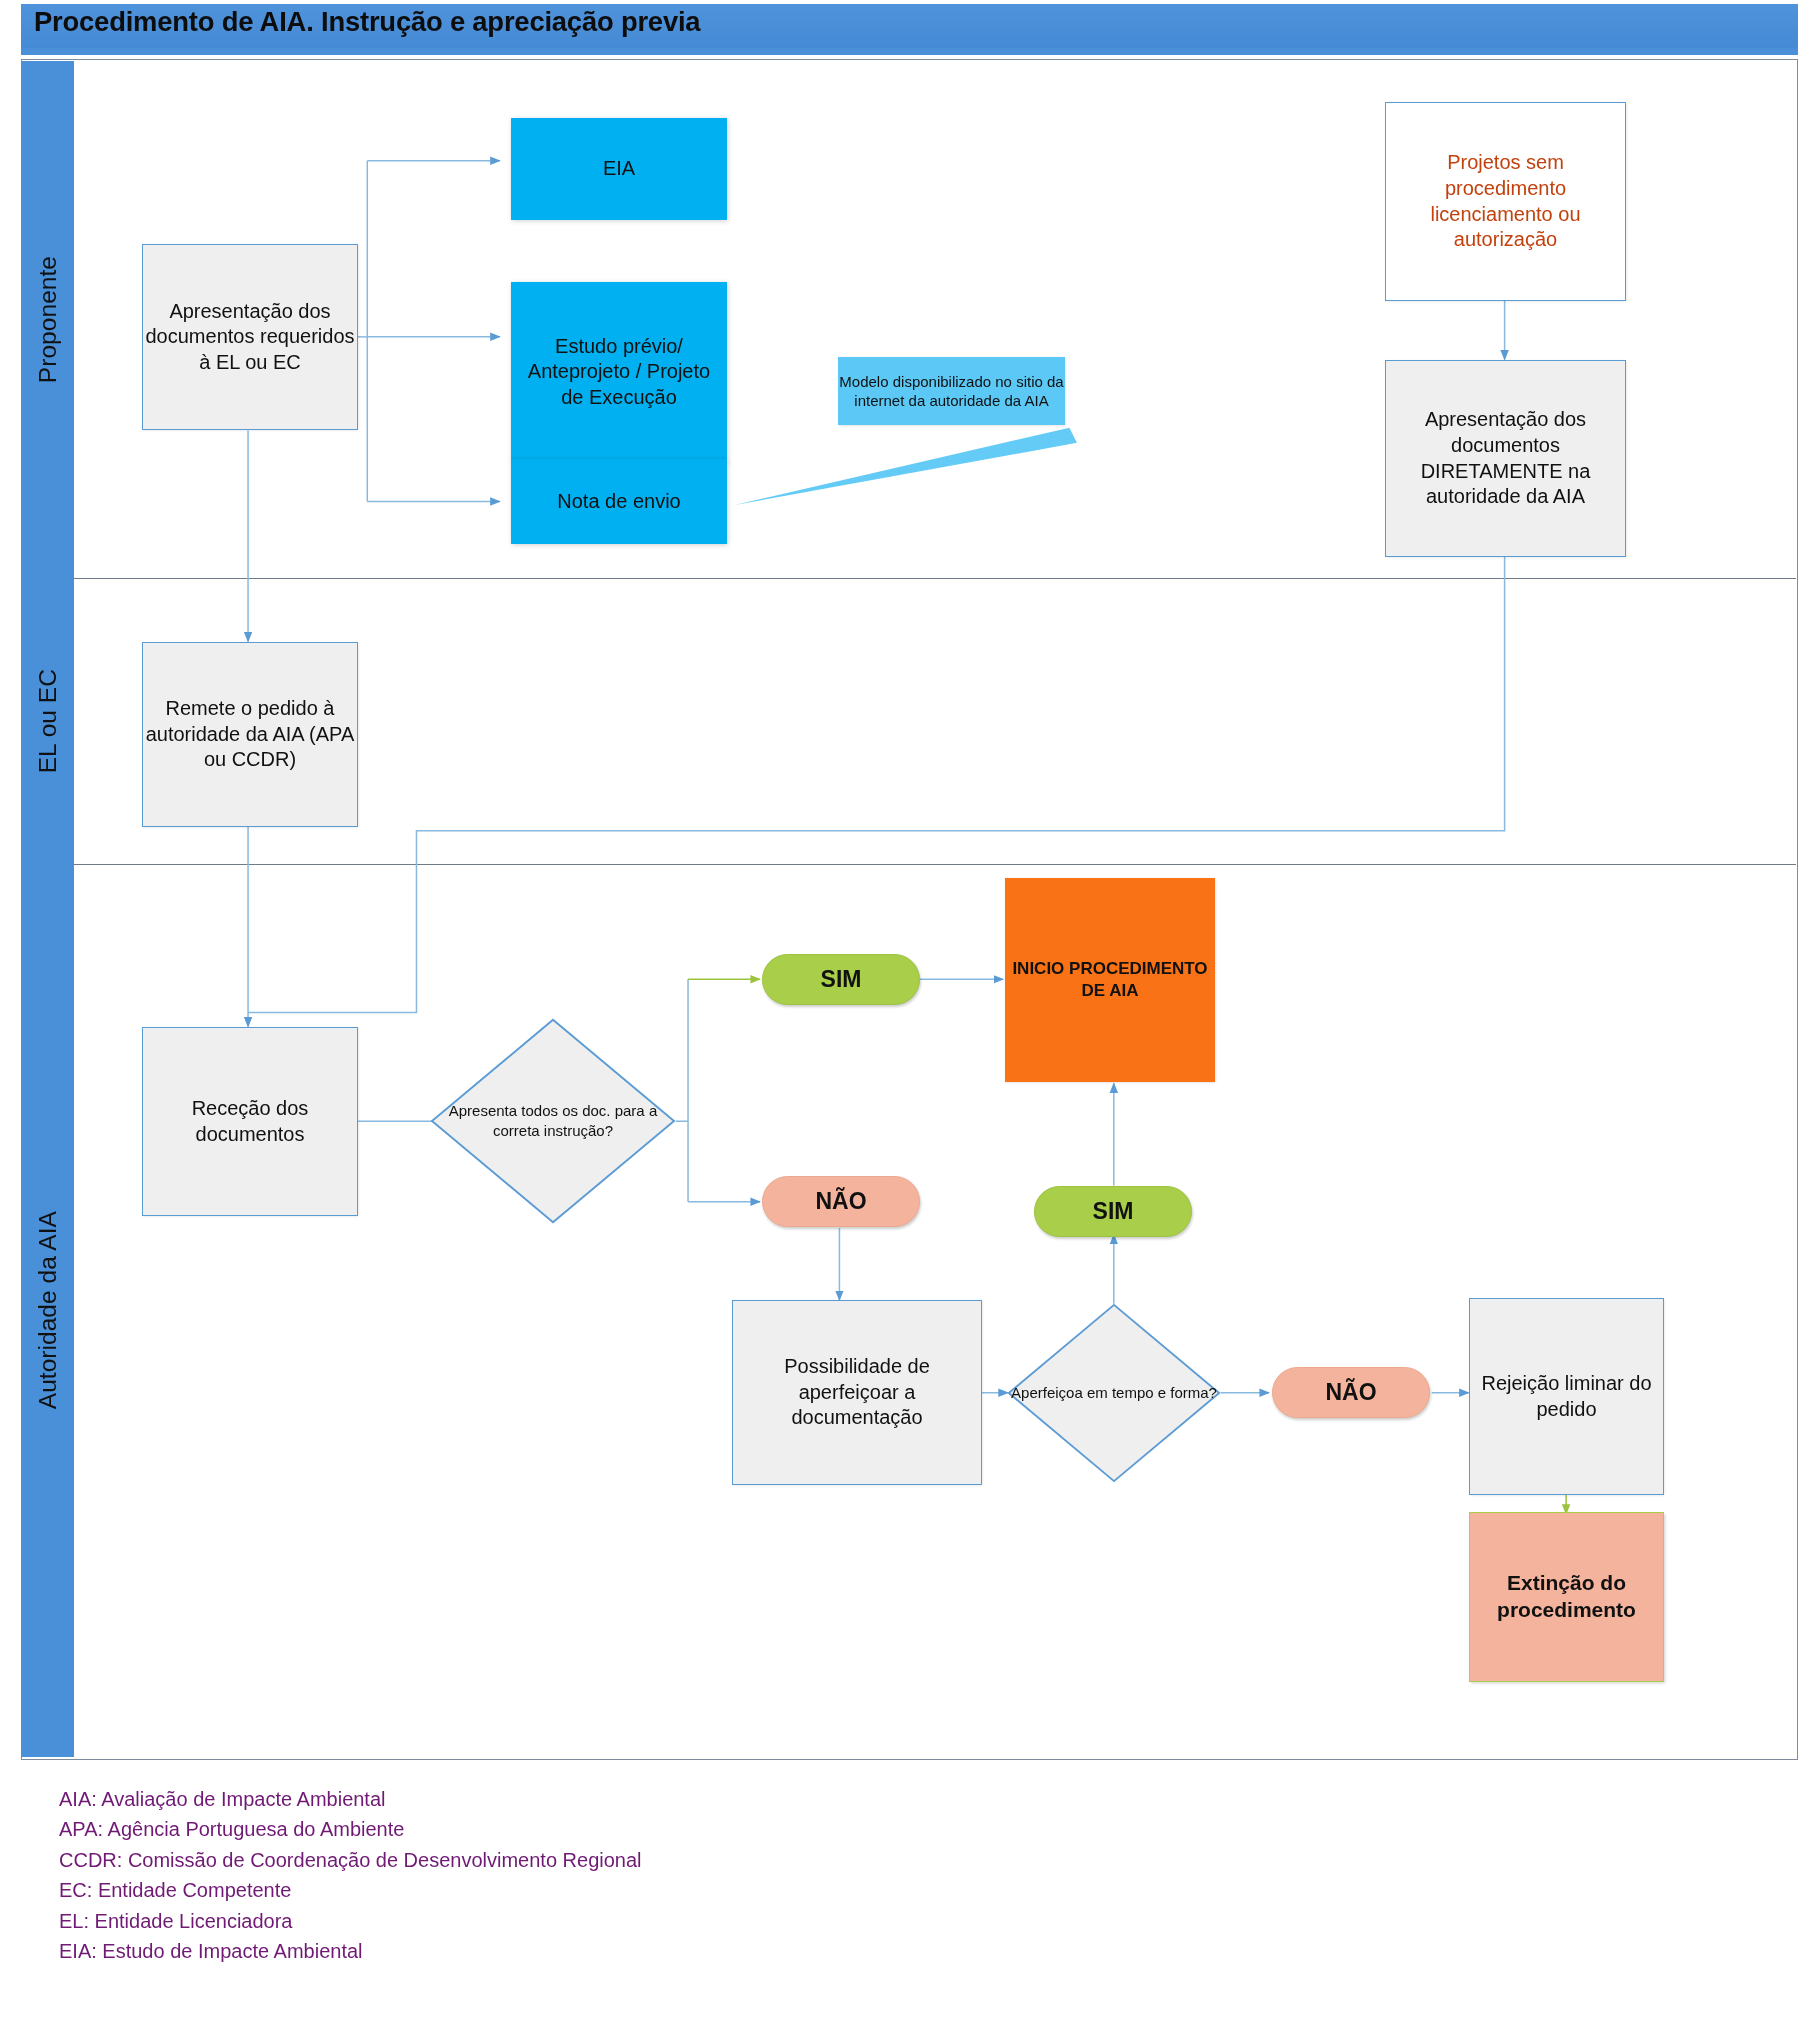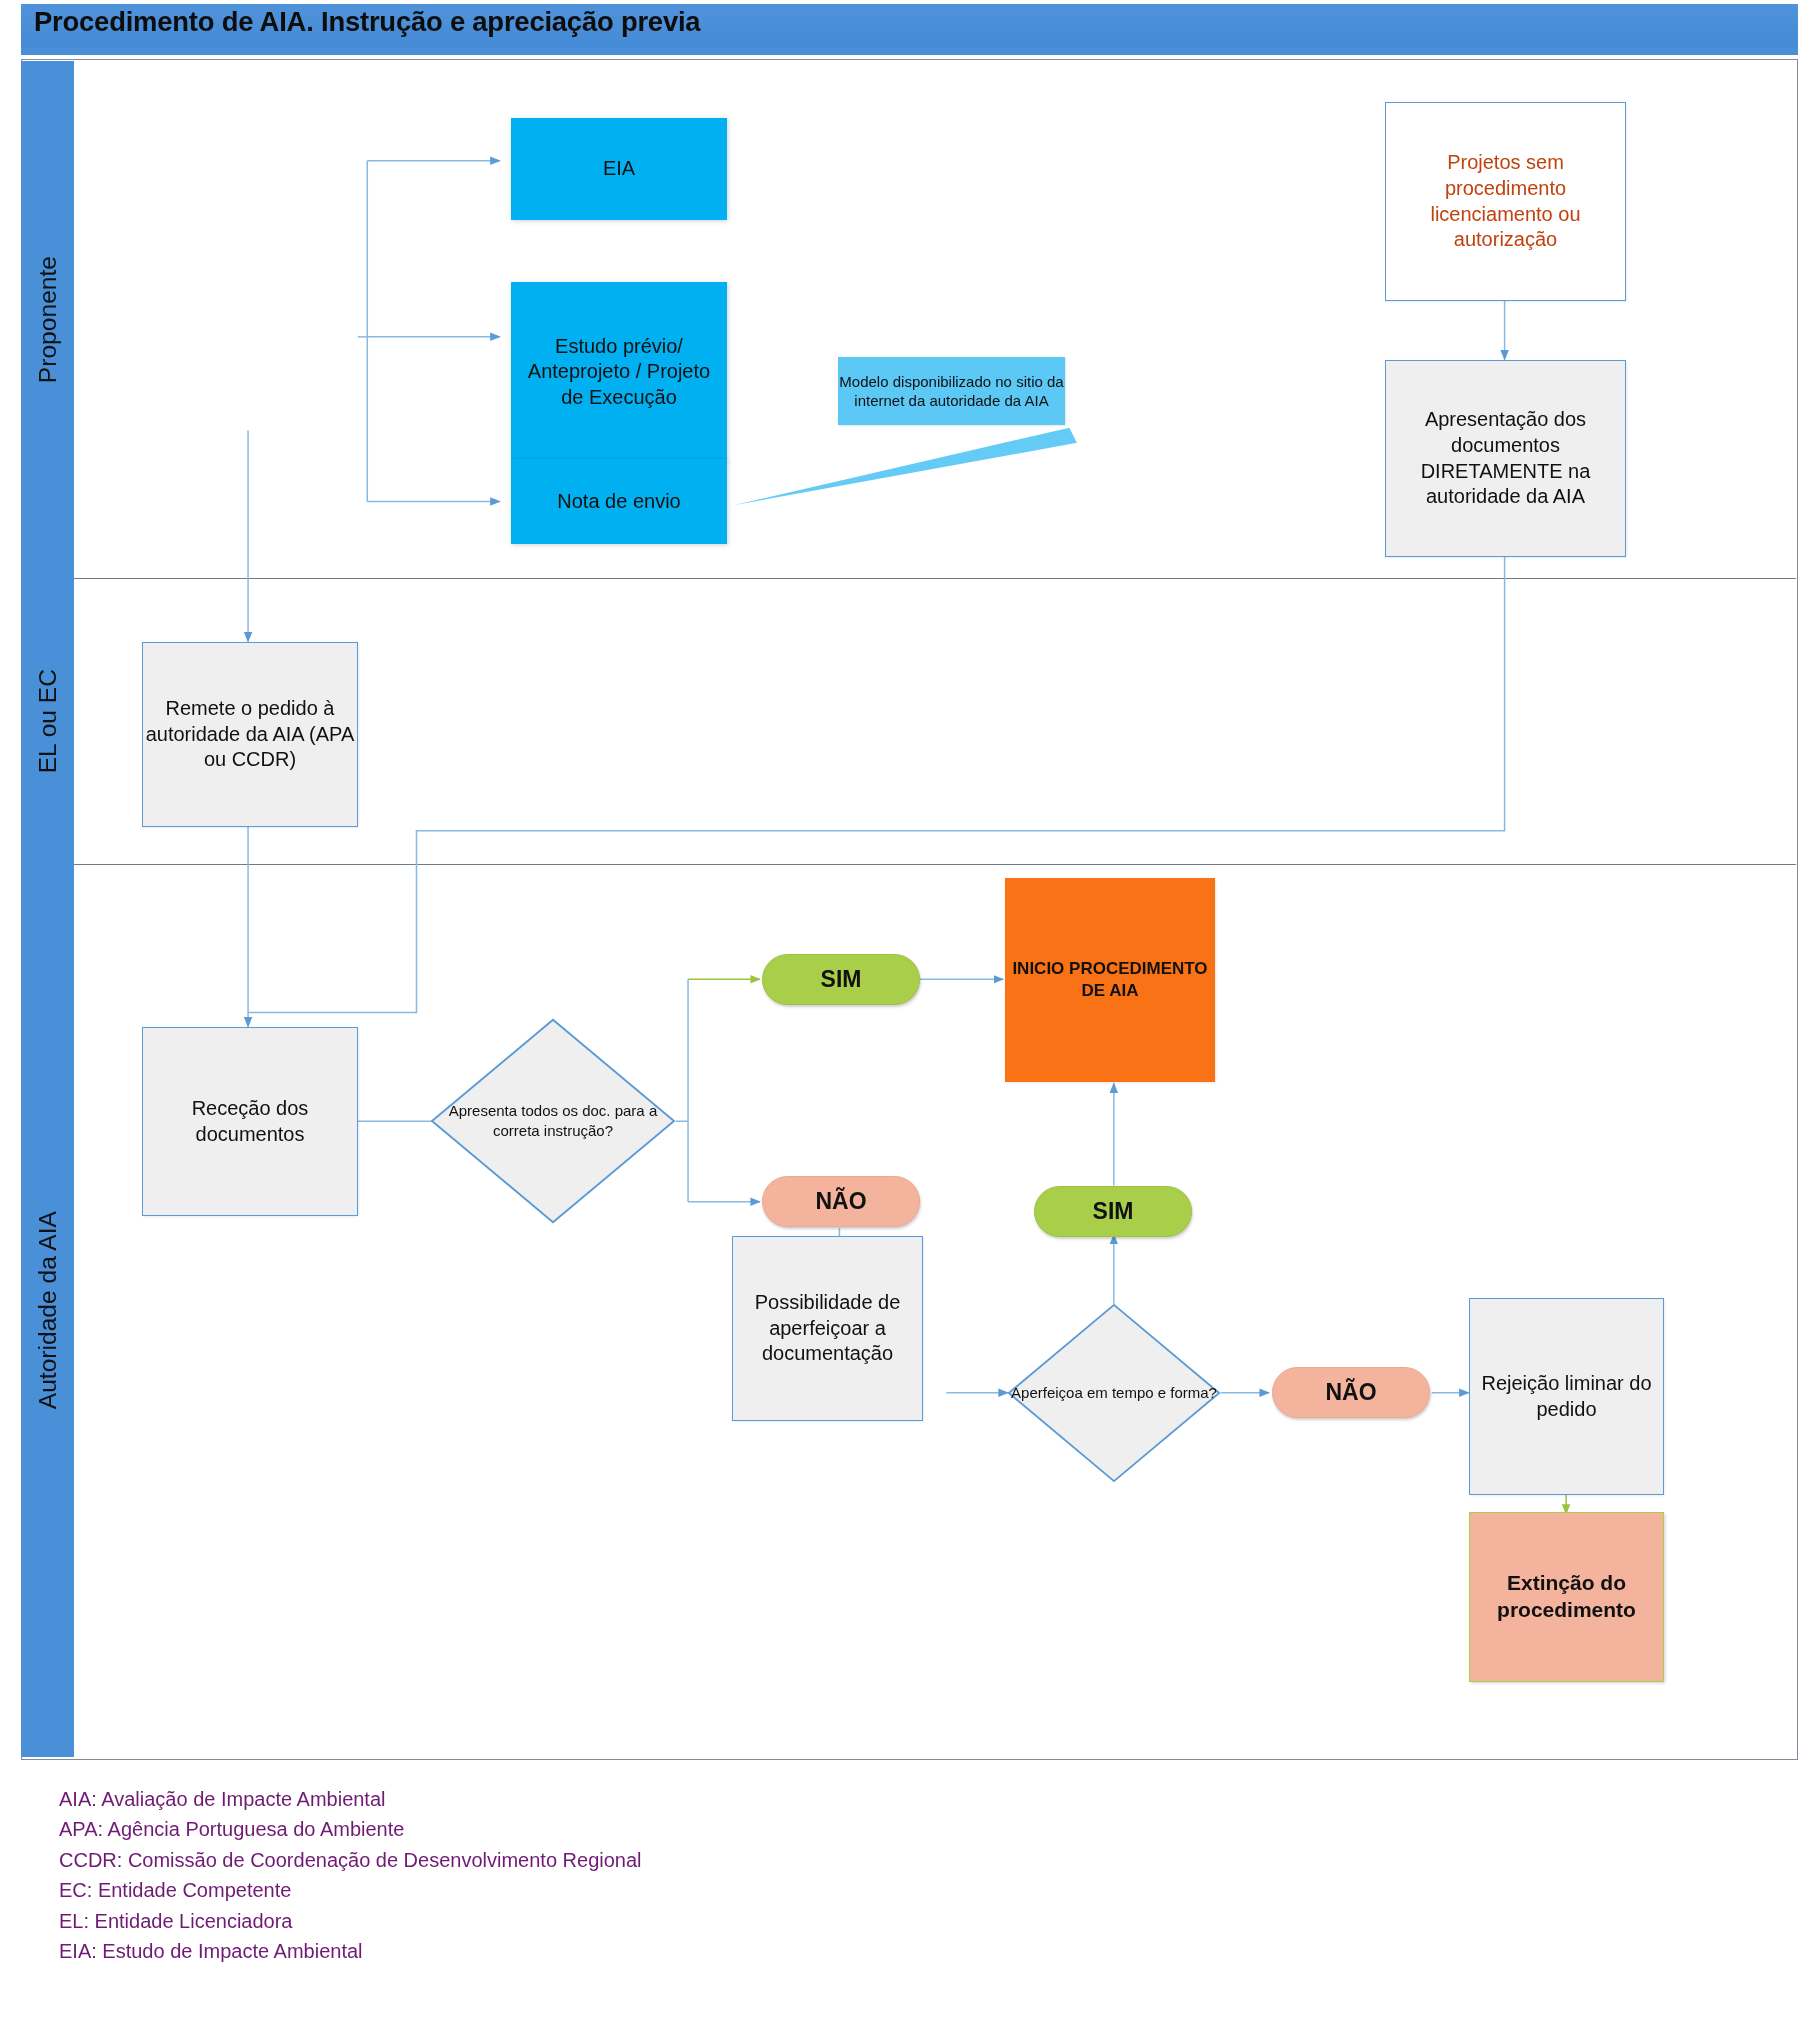--- a/index.html
+++ b/index.html
@@ -146,20 +146,23 @@
     <g stroke="#9cc33f" stroke-width="1.6" fill="none">
 
       <path d="M727,1035 L803,1035" marker-end="url(#ahg)"></path>
 
       <path d="M1655,1580 L1655,1600" marker-end="url(#ahg)"></path>
     </g>
 
     <polygon points="775,534 1130,452 1138,468" fill="#5bc8f5" opacity="0.95"></polygon>
   </svg>
 
+  <div class="node proc" style="left:142px;top:244px;width:216px;height:186px;">
+    <span>Apresentação dos documentos requeridos à EL ou EC</span>
+  </div>
 
   <div class="node doc" style="left:511px;top:118px;width:216px;height:102px;">
     <svg class="doc-body" viewBox="0 0 228 108" preserveAspectRatio="none">
       <path d="M0,0 H228 V88 C190,112 150,72 114,92 C78,112 38,80 0,96 Z" fill="#00b0f0"></path>
     </svg>
     <span class="doc-txt">EIA</span>
   </div>
 
   <div class="node doc" style="left:511px;top:246px;width:216px;height:180px;margin-top:36px;">
     <svg class="doc-body" viewBox="0 0 228 190" preserveAspectRatio="none">
@@ -209,21 +212,21 @@
   </div>
 
   <div class="node pill pill-no" style="left:762px;top:1176px;width:158px;height:51px;">
     <span>NÃO</span>
   </div>
 
   <div class="node start-green" style="left:1005px;top:878px;width:210px;height:204px;">
     <span>INICIO PROCEDIMENTO DE AIA</span>
   </div>
 
-  <div class="node proc" style="left:732px;top:1236px;width:191px;height:185px;">
+  <div class="node proc" style="left:732px;top:1300px;width:250px;height:185px;">
     <span>Possibilidade de aperfeiçoar a documentação</span>
   </div>
 
   <div class="diamond-wrap" style="left:1006px;top:1302px;width:216px;height:182px;">
     <svg width="216" height="182" viewBox="0 0 228 192">
       <polygon points="114,3 225,96 114,189 3,96" fill="#efefef" stroke="#5b9bd5" stroke-width="2"></polygon>
     </svg>
     <div class="diamond-txt">
         <span>Aperfeiçoa em tempo e forma?</span>
       </div>

